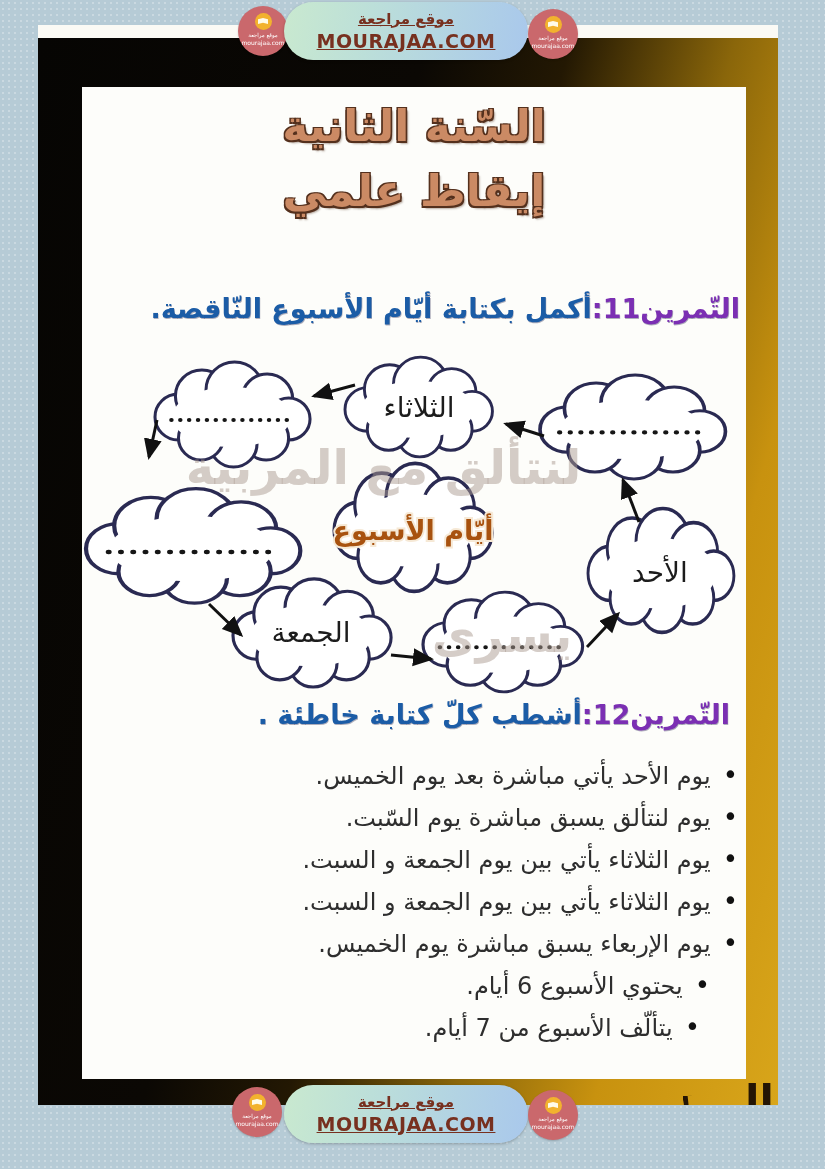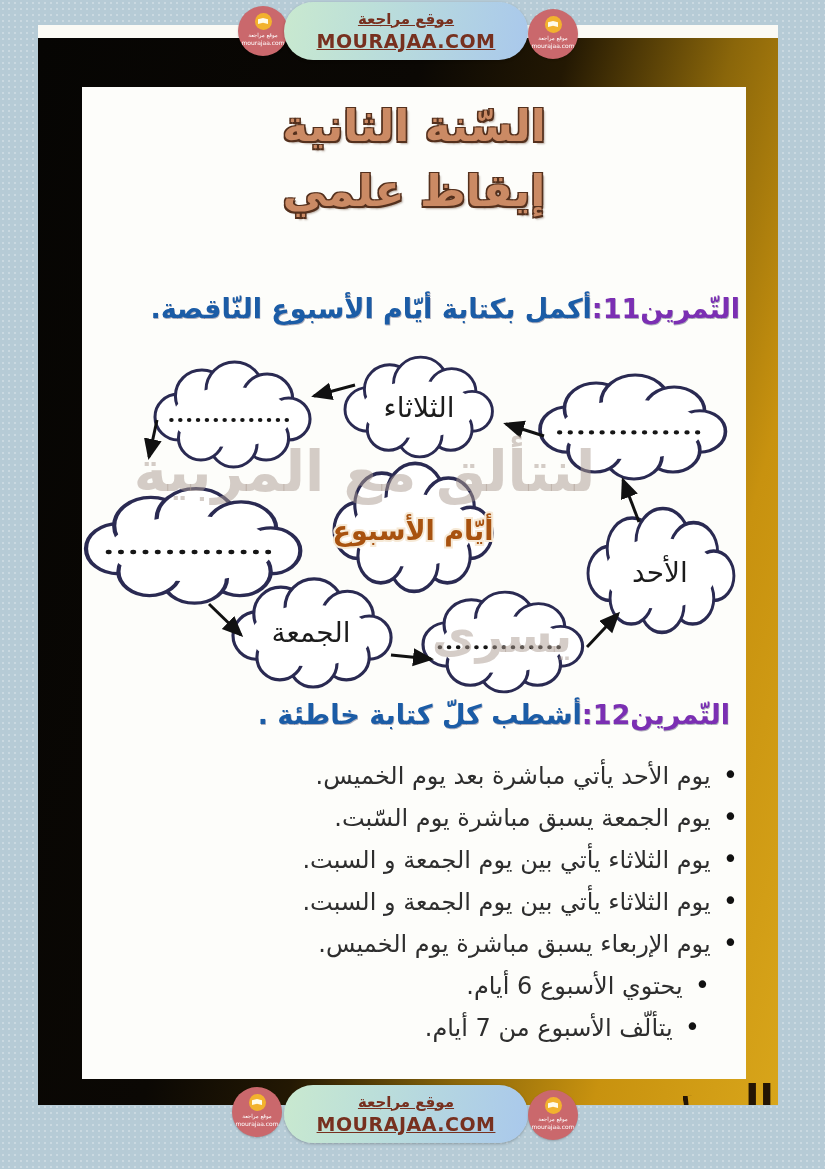--- a/index.html
+++ b/index.html
@@ -48,21 +48,21 @@
     direction:rtl;font-size:44px;font-weight:bold;line-height:65px;color:#cb8a64;
     text-shadow:1.5px 1.5px 0 #54301d,-1.5px -1.5px 0 #54301d,1.5px -1.5px 0 #54301d,-1.5px 1.5px 0 #54301d,2.5px 3px 2px rgba(60,30,10,.35);}
   .exheading{position:absolute;right:6px;direction:rtl;font-size:27px;font-weight:bold;z-index:3;
     text-shadow:.6px .8px .5px rgba(25,25,70,.35);white-space:nowrap;}
   .ex11{top:206px;}
   .ex12{top:612px;right:16px;}
   .exheading .lbl{color:#7b2fb3;text-align:center;}
   .exheading .txt{color:#1b5ca6;margin-left:17px;}
   .diagram{position:absolute;left:0;top:265px;width:664px;height:355px;z-index:2;}
   .wm1,.wm2{position:absolute;direction:rtl;font-weight:bold;color:rgba(172,156,146,.5);z-index:6;pointer-events:none;}
-  .wm1{top:352px;left:0;width:565px;text-align:center;font-size:56px;letter-spacing:2px;}
+  .wm1{top:352px;left:0;width:565px;text-align:center;font-size:48px;letter-spacing:2px;padding-left:19px;}
   .wm2{top:520px;left:280px;width:280px;text-align:center;font-size:48px;}
   .stmts{position:absolute;top:668px;right:8px;width:640px;direction:rtl;z-index:3;}
   .stmt{font-size:24px;color:#2e2e2e;line-height:41px;white-space:nowrap;}
   .stmt .b{font-size:26px;color:#111;margin-left:12px;}
   .stmt.ind1{padding-right:28px;}
   .stmt.ind2{padding-right:38px;}
   svg text{font-family:"DejaVu Sans",sans-serif;}
 </style>
 </head>
 <body>
@@ -167,21 +167,21 @@
         <text x="229" y="290" text-anchor="middle" font-size="28" fill="#1c1c1c">الجمعة</text>
         <text x="331" y="188" text-anchor="middle" font-size="27" font-weight="bold" fill="#a8520f" stroke="#f6e9d6" stroke-width="4" style="paint-order:stroke">أيّام الأسبوع</text>
       </svg>
 
       <div class="exheading ex12">
         <span class="lbl">التّمرين12:</span><span class="txt">أشطب كلّ كتابة خاطئة .</span>
       </div>
 
       <div class="stmts">
         <div class="stmt"><span class="b">•</span><span>يوم الأحد يأتي مباشرة بعد يوم الخميس.</span></div>
-        <div class="stmt"><span class="b">•</span><span>يوم الجمعة يسبق مباشرة يوم السّبت.</span></div>
+        <div class="stmt"><span class="b">•</span><span>يوم لنتألق يسبق مباشرة يوم السّبت.</span></div>
         <div class="stmt"><span class="b">•</span><span>يوم الثلاثاء يأتي بين يوم الجمعة و السبت.</span></div>
         <div class="stmt"><span class="b">•</span><span>يوم الثلاثاء يأتي بين يوم الجمعة و السبت.</span></div>
         <div class="stmt"><span class="b">•</span><span>يوم الإربعاء يسبق مباشرة يوم الخميس.</span></div>
         <div class="stmt ind1"><span class="b">•</span><span>يحتوي الأسبوع 6 أيام.</span></div>
         <div class="stmt ind2"><span class="b">•</span><span>يتألّف الأسبوع من 7 أيام.</span></div>
       </div>
 
     </div>
 
     <div class="band-frag">

